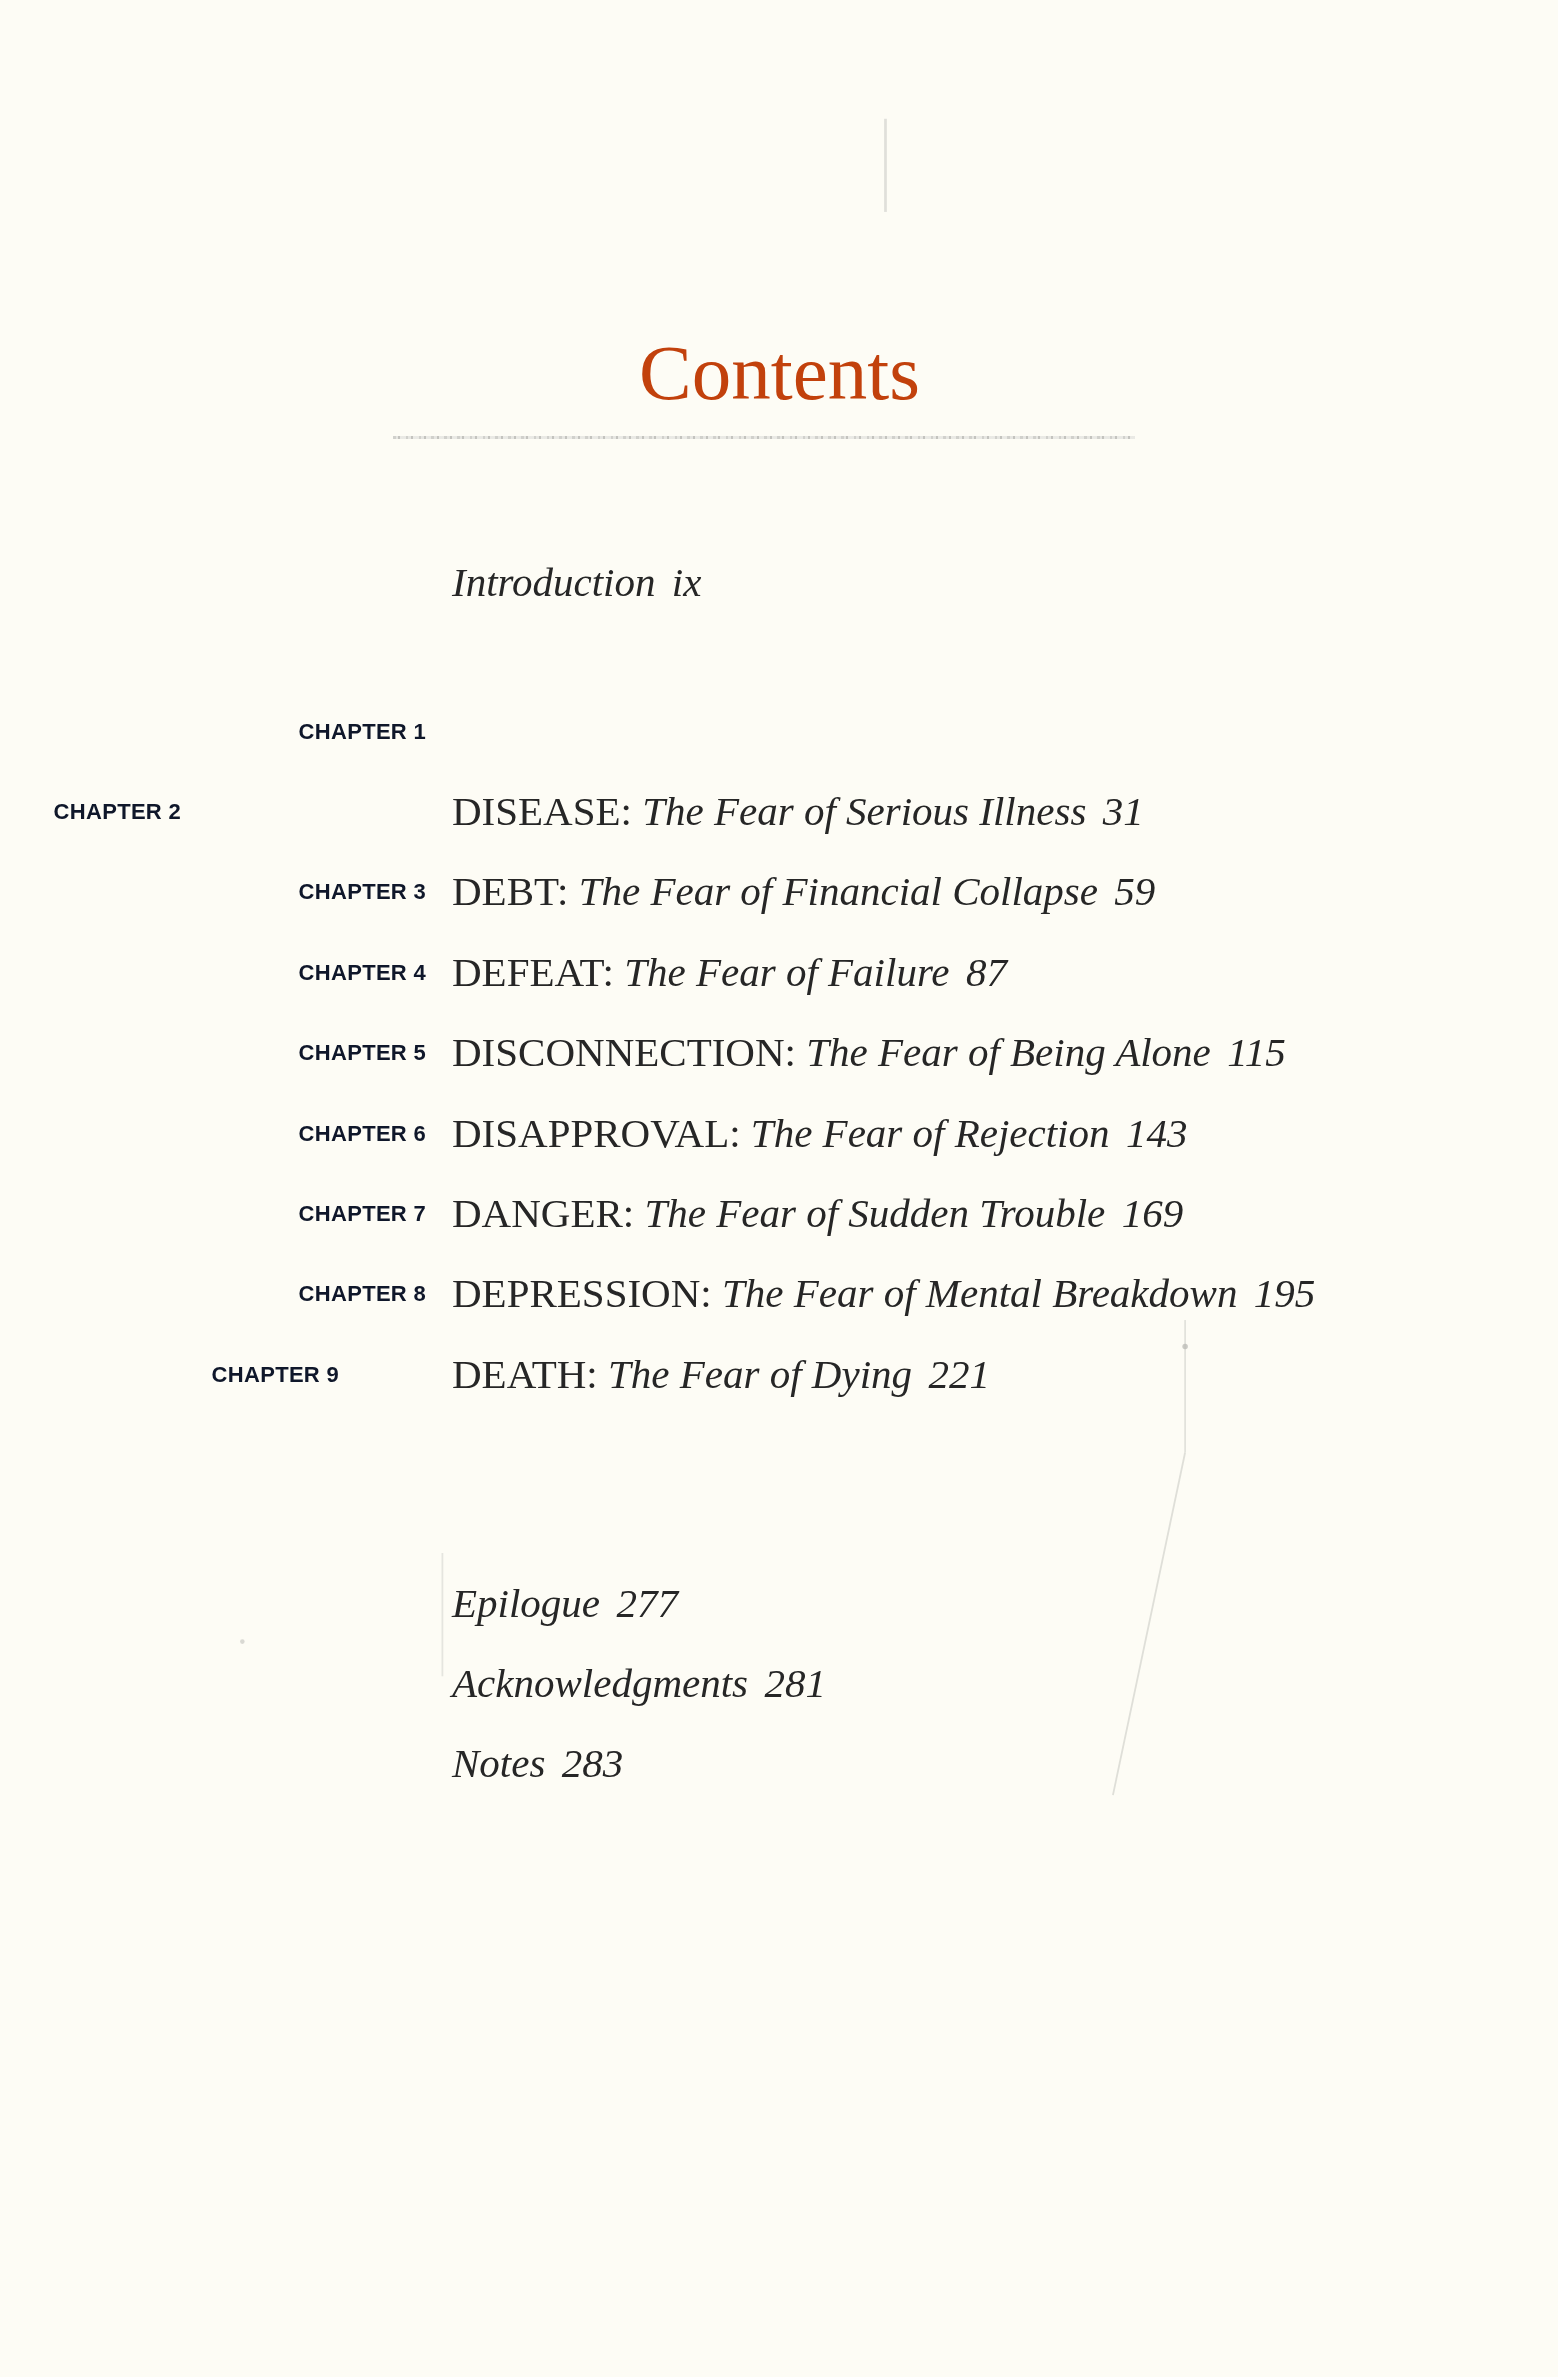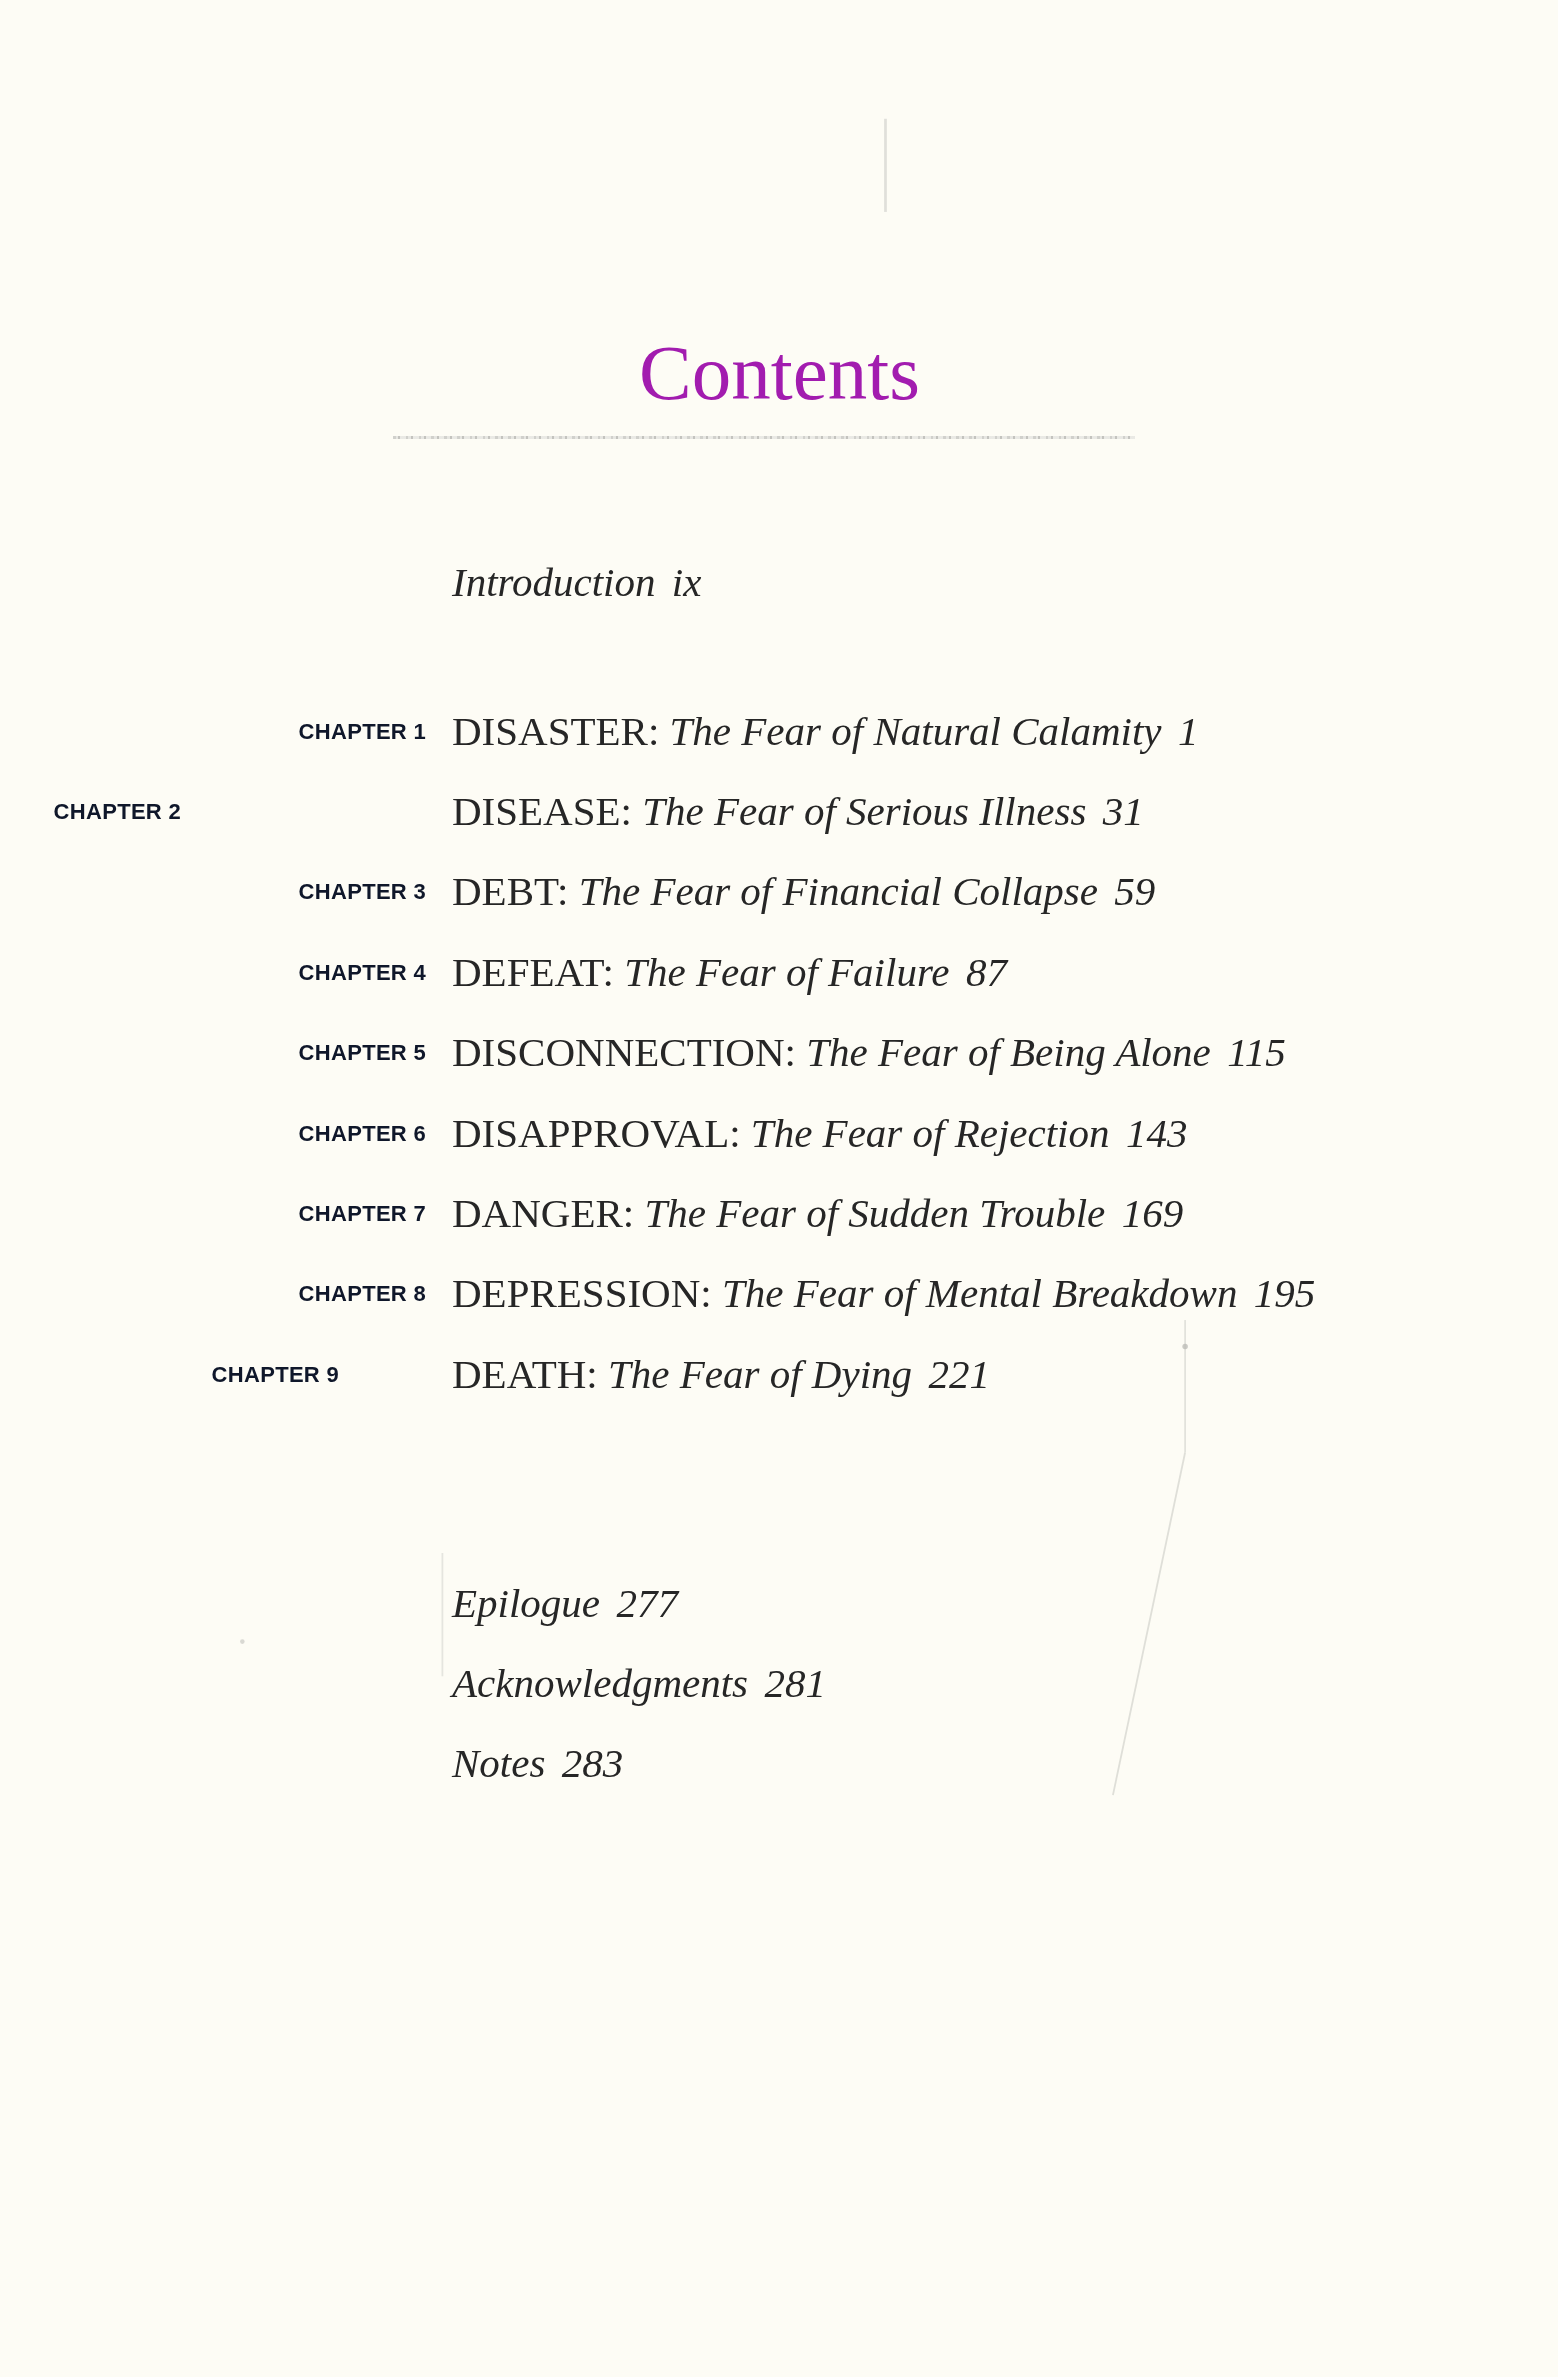--- a/index.html
+++ b/index.html
@@ -22,21 +22,21 @@
   }
   .heading {
     position: absolute;
     left: 0;
     width: 1559px;
     top: 327px;
     text-align: center;
     font-family: "Liberation Serif", "DejaVu Serif", serif;
     font-size: 79px;
     line-height: 91px;
-    color: #a21caf;
+    color: #c2410c;
     margin: 0;
     font-weight: normal;
     letter-spacing: 0px;
   }
   .rule {
     position: absolute;
     left: 393px;
     top: 436px;
     width: 742px;
     height: 2.7px;
@@ -111,21 +111,20 @@
   <div class="rule"></div>
 
   <div class="entry front" style="top:555px; width:1559px;">
     <span class="text">
       <span>Introduction</span><span class="page-num">ix</span>
     </span>
   </div>
 
   <div class="entry" style="top:704px; width:1559px;">
     <span class="label">CHAPTER 1</span>
-    <span class="text"><span class="title-main">DISASTER:</span> <span class="title-sub">The Fear of Natural Calamity</span><span class="page-num">1</span></span>
   </div>
 
   <div class="entry" style="top:784px; width:1314px;">
     <span class="label">CHAPTER 2</span>
     <span class="text"><span class="title-main">DISEASE:</span> <span class="title-sub">The Fear of Serious Illness</span><span class="page-num">31</span></span>
   </div>
 
   <div class="entry" style="top:864px; width:1559px;">
     <span class="label">CHAPTER 3</span>
     <span class="text"><span class="title-main">DEBT:</span> <span class="title-sub">The Fear of Financial Collapse</span><span class="page-num">59</span></span>

